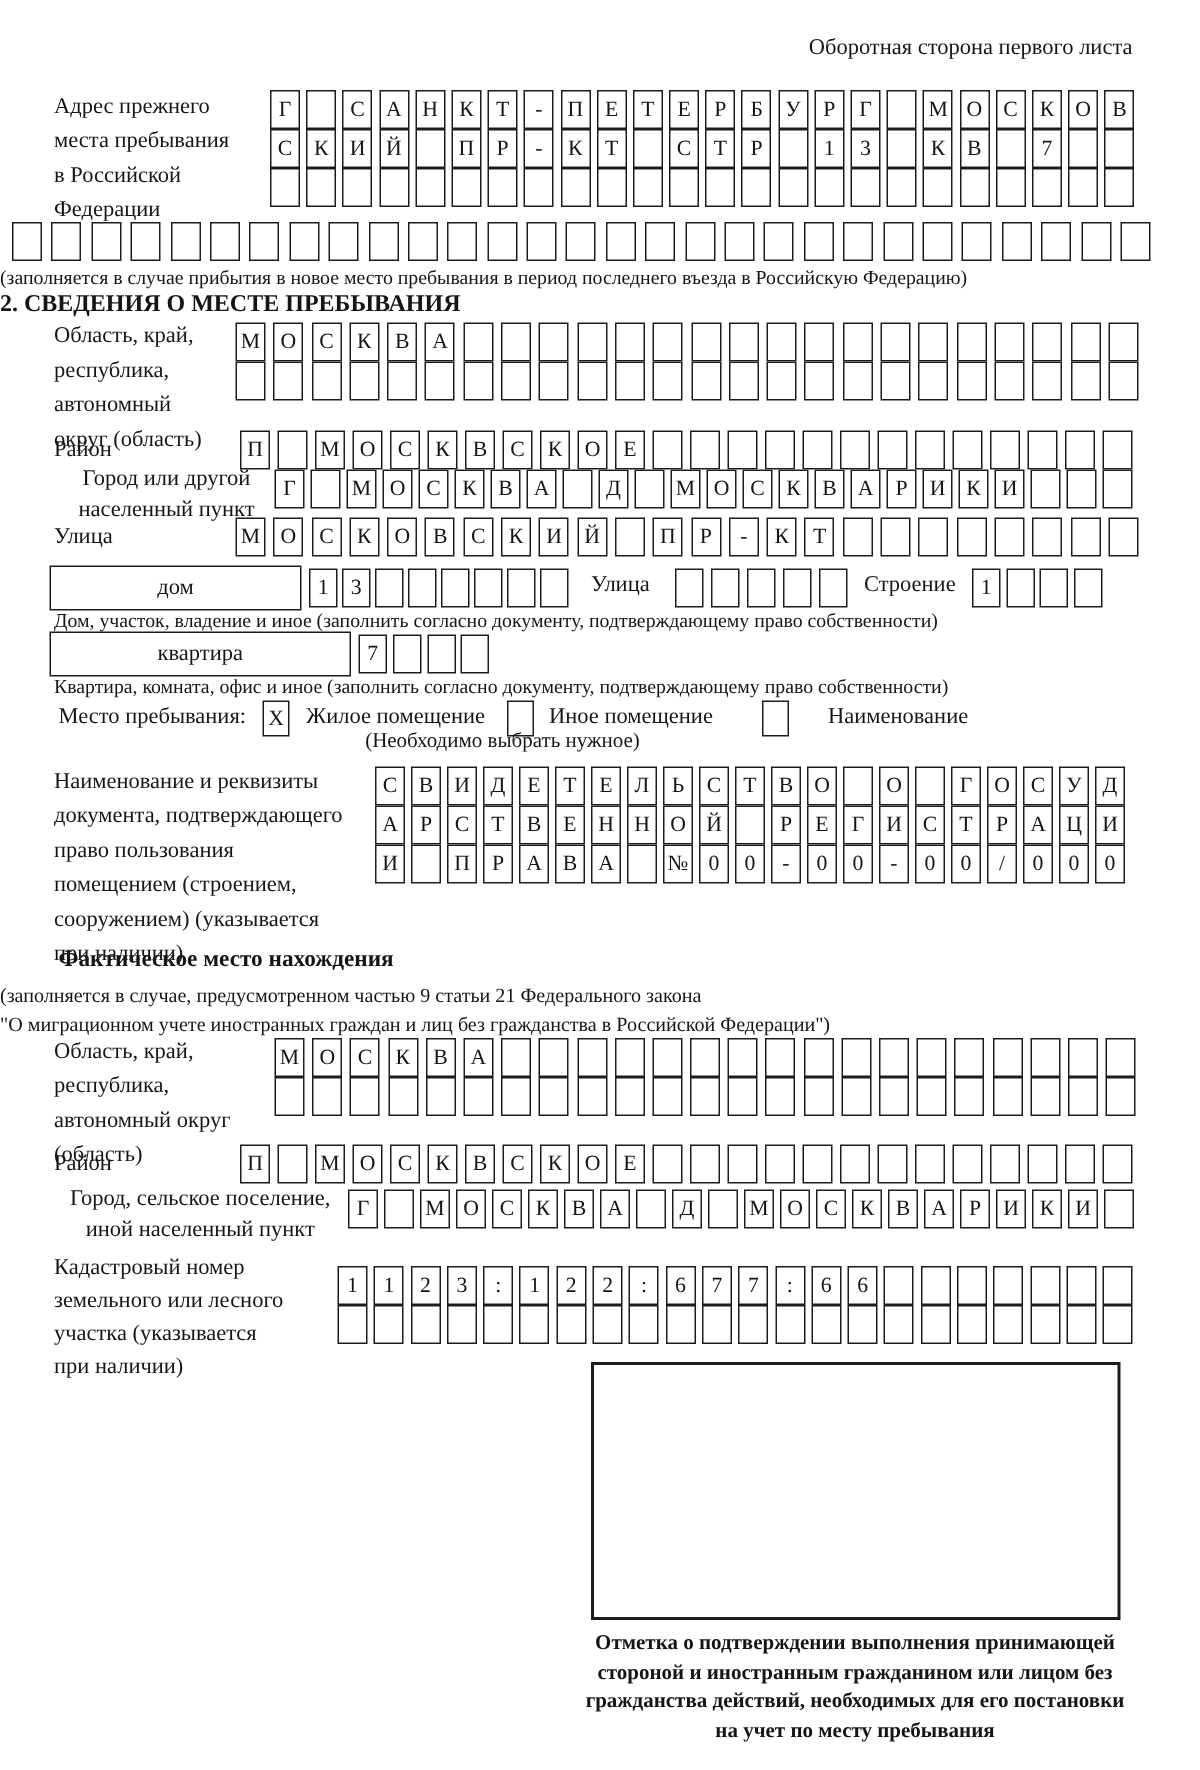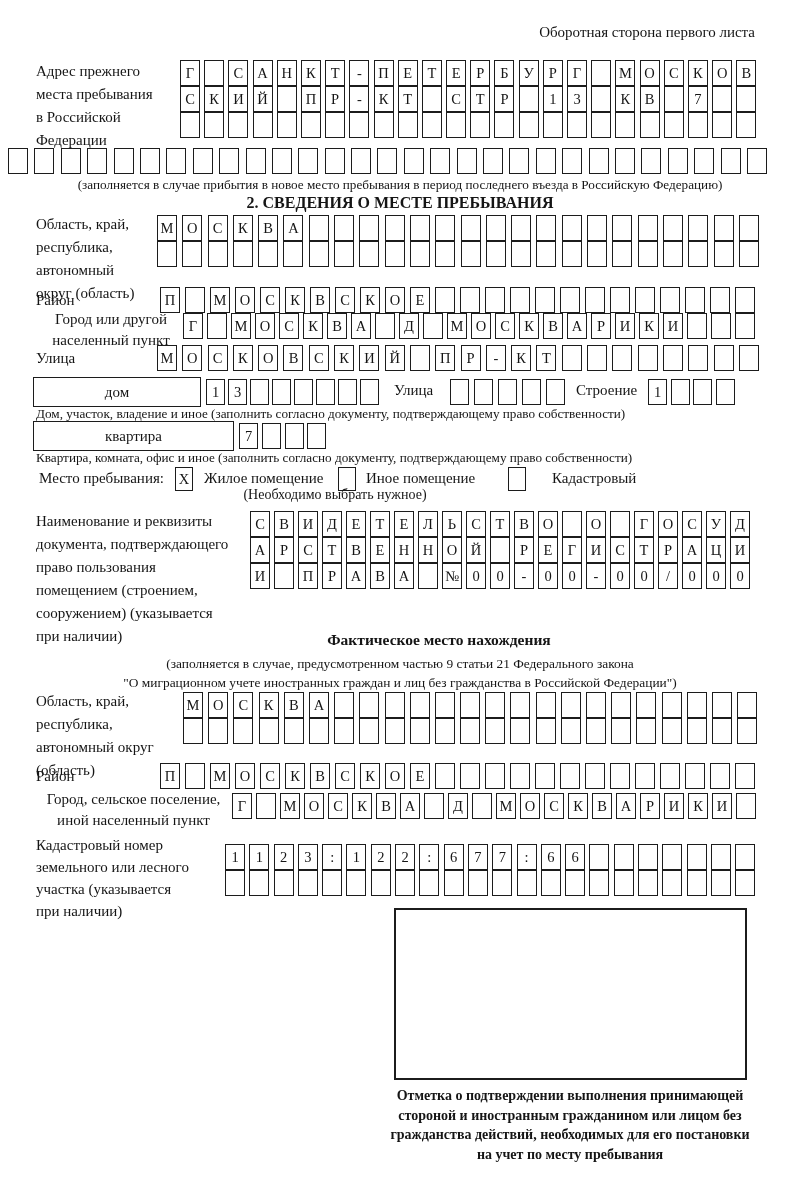--- a/index.html
+++ b/index.html
@@ -2,21 +2,21 @@
 <html><head>
 <meta charset="utf-8">
 <style>
   html,body{margin:0;padding:0;background:#ffffff;}
   .page{position:relative;width:800px;height:1180px;background:#fff;overflow:hidden;
         font-family:"Liberation Serif","DejaVu Serif",serif;color:#151515;}
   .abs{position:absolute;}
   .lbl{font-size:15px;line-height:23px;white-space:pre-line;}
   .lbl.tight{line-height:21px;text-align:center;}
   .caption{font-size:13.2px;}
-  .center{text-align:center;width:100%;left:0;}
+  .center{width:100%;left:0;}
   .bold{font-weight:bold;}
   .cells{display:flex;}
   .cell{box-sizing:border-box;flex:none;width:20px;height:26px;border:1.6px solid #1c1c1c;
         display:flex;align-items:center;justify-content:center;
         font-size:14.5px;background:#fff;}
   .stack .cells{margin-bottom:0;}
   
   .row-prev{gap:4.2px;margin-bottom:3.4px;}
   .row-full{gap:6.4px;}
   .row-obl2{gap:5.3px;margin-bottom:5px;}
@@ -346,21 +346,21 @@
       <div class="cell"></div>
     </div>
   <div class="abs caption" style="left:36px;top:450px;">Квартира, комната, офис и иное (заполнить согласно документу, подтверждающему право собственности)</div>
 
   <span class="abs inline-lbl" style="left:39px;top:470px;">Место пребывания:</span>
   <div class="abs cell cb" style="left:175px;top:467px;">X</div>
   <span class="abs inline-lbl" style="left:204px;top:470px;">Жилое помещение</span>
   <div class="abs cell cb" style="left:338px;top:467px;"></div>
   <span class="abs inline-lbl" style="left:366px;top:470px;">Иное помещение</span>
   <div class="abs cell cb" style="left:508px;top:467px;"></div>
-  <span class="abs inline-lbl" style="left:552px;top:470px;">Кадастровый</span>
+  <span class="abs inline-lbl" style="left:552px;top:470px;">Наименование</span>
   <div class="abs caption" style="left:190px;top:487px;width:290px;text-align:center;font-size:14px;">(Необходимо выбрать нужное)</div>
 
   <div class="abs lbl" style="left:36px;top:510px;width:210px;">Наименование и реквизиты
 документа, подтверждающего
 право пользования
 помещением (строением,
 сооружением) (указывается
 при наличии)</div>
   <div class="abs stack" style="left:250px;top:511px;">
     <div class="cells row-doc">

